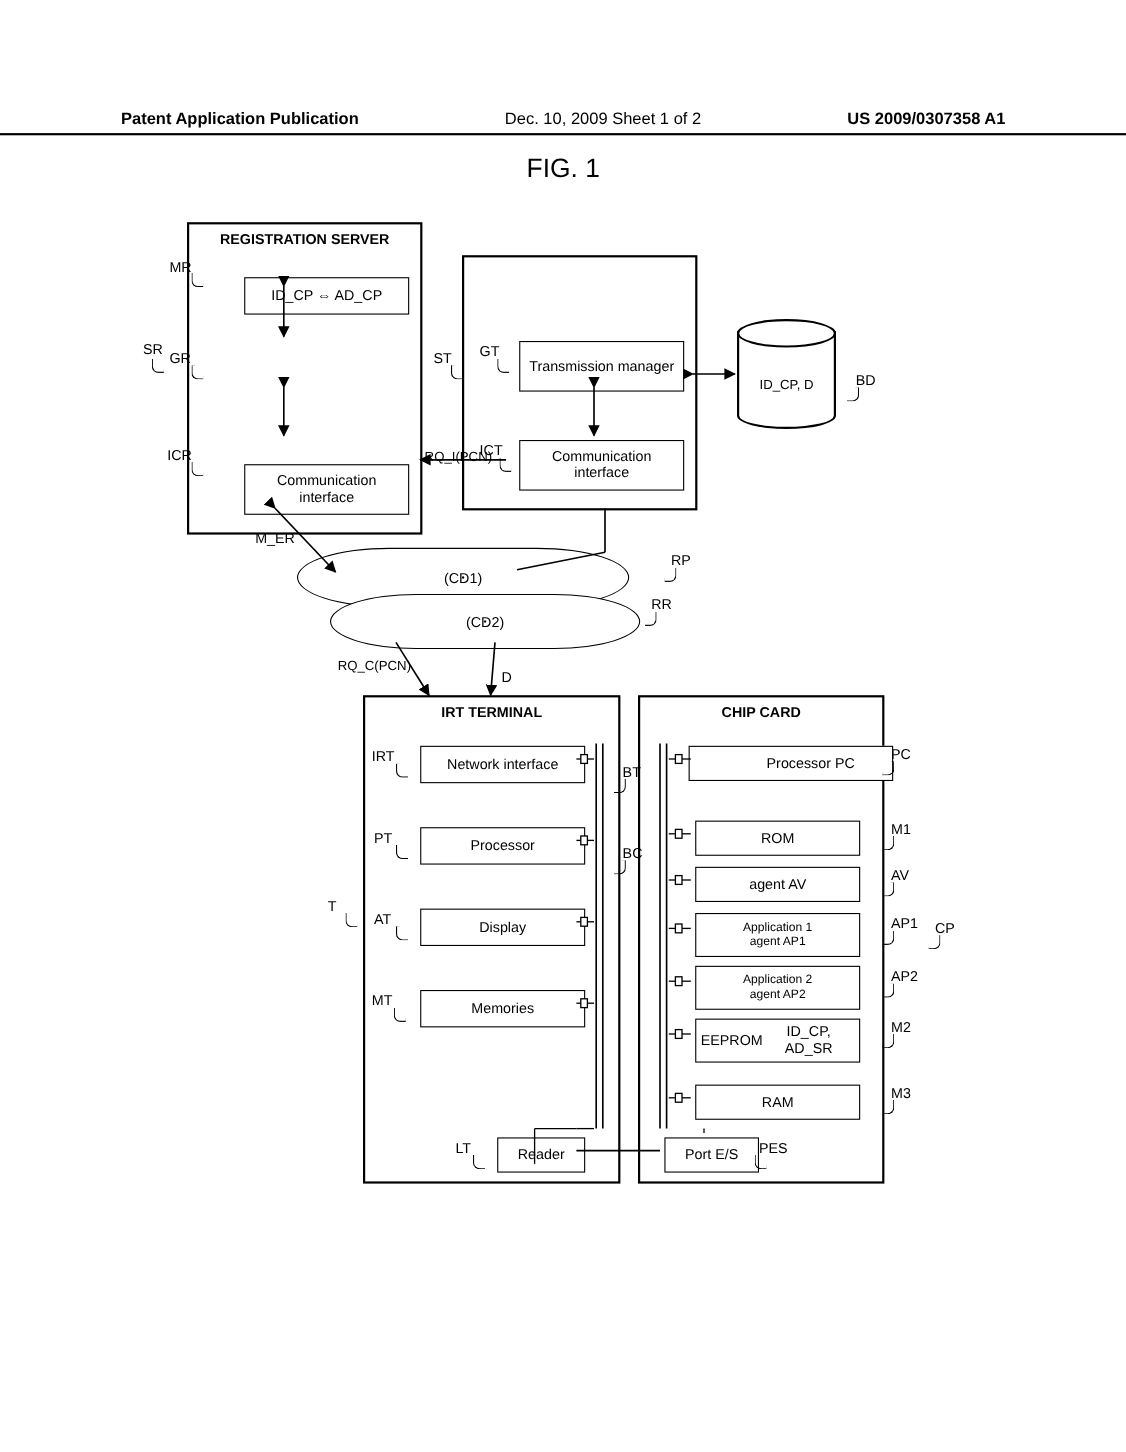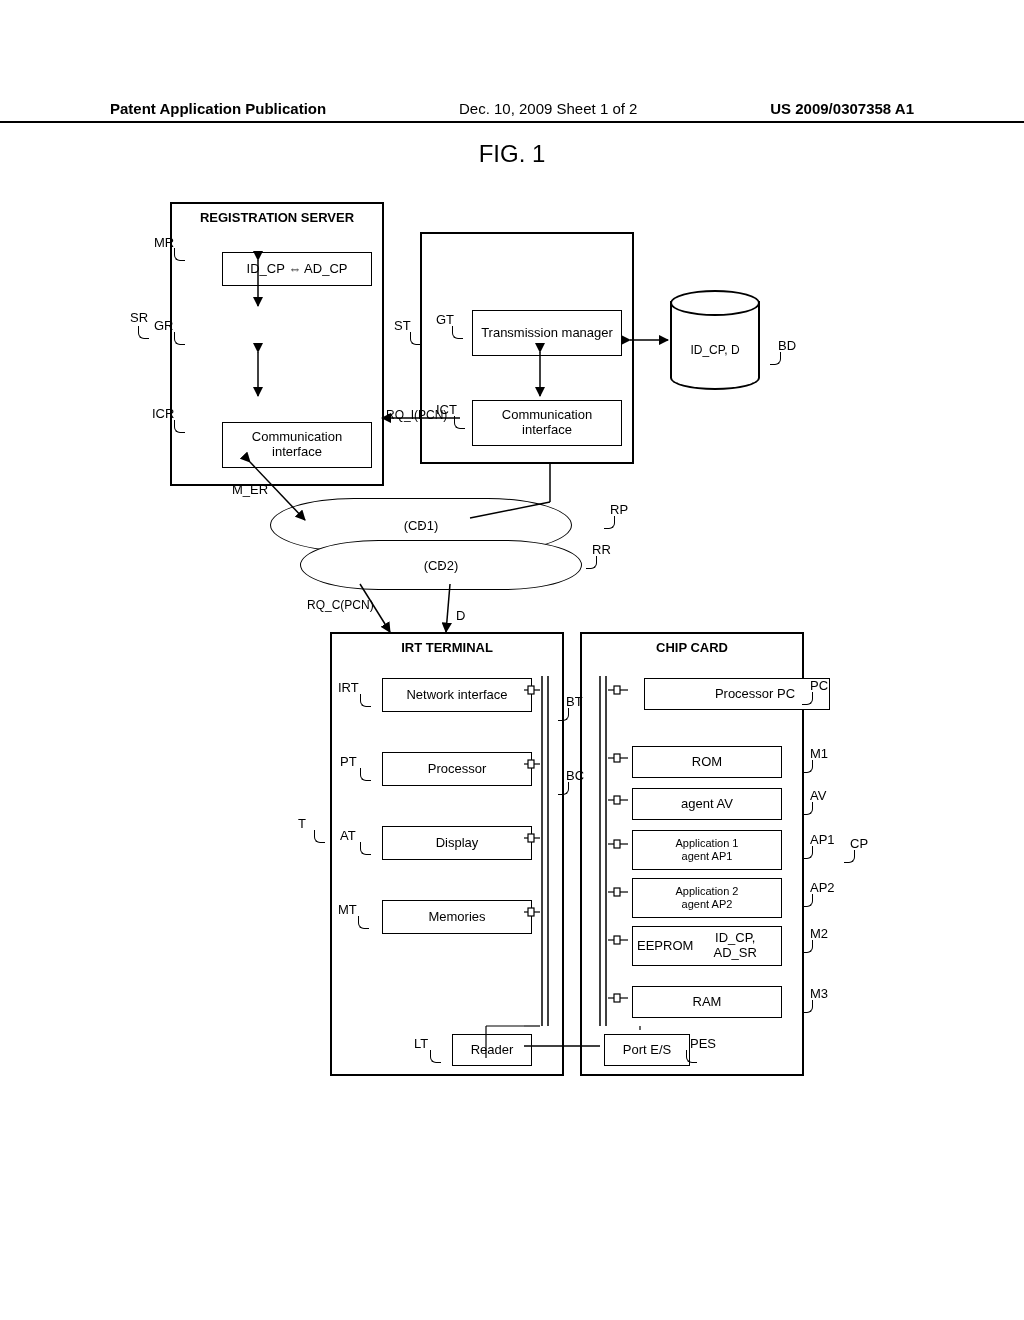--- a/index.html
+++ b/index.html
@@ -194,21 +194,21 @@
       <div class="title-cell">IRT TERMINAL</div>
       <div class="inner-box" style="left:50px; top:44px; width:140px; height:28px;">Network interface</div>
       <div class="inner-box" style="left:50px; top:118px; width:140px; height:28px;">Processor</div>
       <div class="inner-box" style="left:50px; top:192px; width:140px; height:28px;">Display</div>
       <div class="inner-box" style="left:50px; top:266px; width:140px; height:28px;">Memories</div>
       <div class="inner-box" style="left:120px; top:400px; width:70px; height:26px;">Reader</div>
     </div>
 
     <div class="box" style="left:450px; top:452px; width:220px; height:440px;">
       <div class="title-cell">CHIP CARD</div>
-      <div class="inner-box" style="left:62px; top:44px; width:140px; height:26px;padding-left:40px;">Processor PC</div>
+      <div class="inner-box" style="left:44px; top:44px; width:140px; height:26px;padding-left:40px;">Processor PC</div>
       <div class="inner-box" style="left:50px; top:112px; width:140px; height:26px;">ROM</div>
       <div class="inner-box" style="left:50px; top:154px; width:140px; height:26px;">agent AV</div>
       <div class="inner-box" style="left:50px; top:196px; width:140px; height:34px; flex-direction:column; font-size:11px;">
         <span>Application 1</span>
         <span>agent AP1</span>
       </div>
       <div class="inner-box" style="left:50px; top:244px; width:140px; height:34px; flex-direction:column; font-size:11px;">
         <span>Application 2</span>
         <span>agent AP2</span>
       </div>

